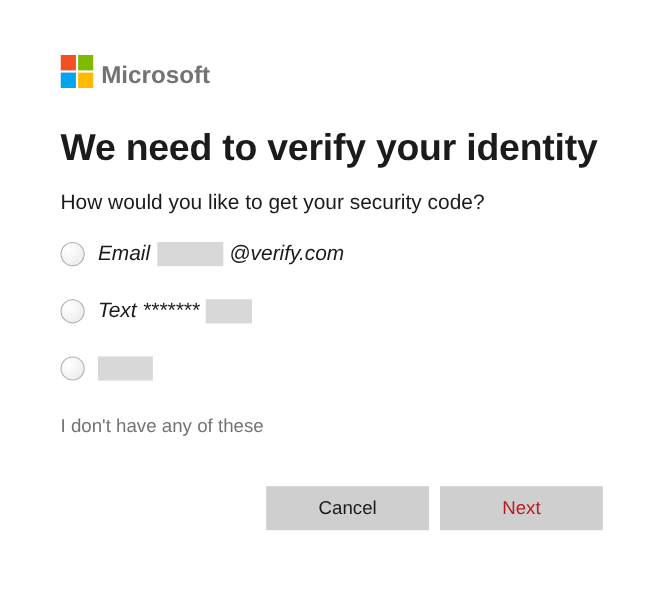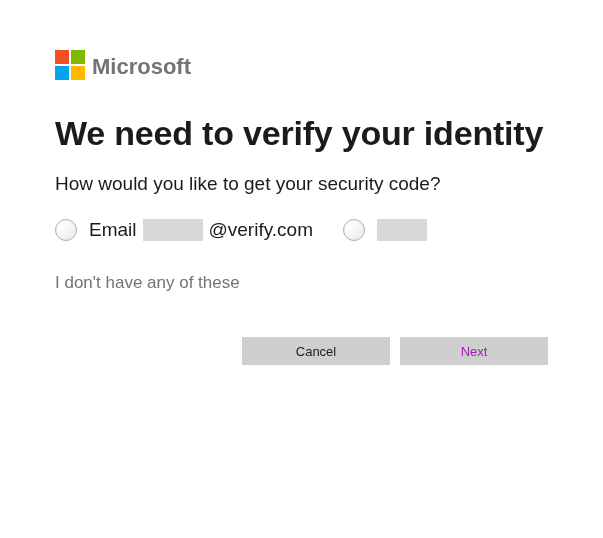--- a/index.html
+++ b/index.html
@@ -34,22 +34,24 @@
       letter-spacing: -0.2px;
     }
     .prompt {
       font-size: 19px;
       color: #1b1b1b;
       margin-bottom: 24px;
       font-weight: 400;
     }
     .options {
       display: flex;
+      flex-direction: column;
       gap: 30px;
       margin-bottom: 32px;
+      font-style: italic;
     }
     .option-row {
       display: flex;
       align-items: center;
       gap: 12px;
       cursor: pointer;
     }
     .radio {
       width: 22px;
       height: 22px;
@@ -86,30 +88,30 @@
       font-weight: 400;
     }
     .button-row {
       display: flex;
       justify-content: flex-end;
       gap: 10px;
       margin-top: 44px;
     }
     .btn {
       min-width: 148px;
-      height: 28px;
+      height: 40px;
       border: none;
       background: #cfcfcf;
-      font-size: 13px;
+      font-size: 17px;
       font-family: inherit;
       cursor: pointer;
       color: #1b1b1b;
     }
     .btn.disabled {
-      color: #a21caf;
+      color: #b91c1c;
       cursor: default;
     }
   </style>
 </head>
 <body>
 
 
 
 <div class="brand">
   <span>
@@ -131,20 +133,28 @@
 
   <label class="option-row">
     <span class="radio"></span>
     <span class="option-label">
       <span class="prefix">Email</span>
       <span class="masked-box w1"></span>
       <span>@verify.com</span>
     </span>
   </label>
 
+  <label class="option-row">
+    <span class="radio"></span>
+    <span class="option-label">
+      <span class="prefix">Text *******</span>
+      <span class="masked-box w2"></span>
+      <span></span>
+    </span>
+  </label>
 
   <label class="option-row">
     <span class="radio"></span>
     <span class="option-label">
       <span class="masked-box w3"></span>
       <span></span>
     </span>
   </label>
 
 </div>

